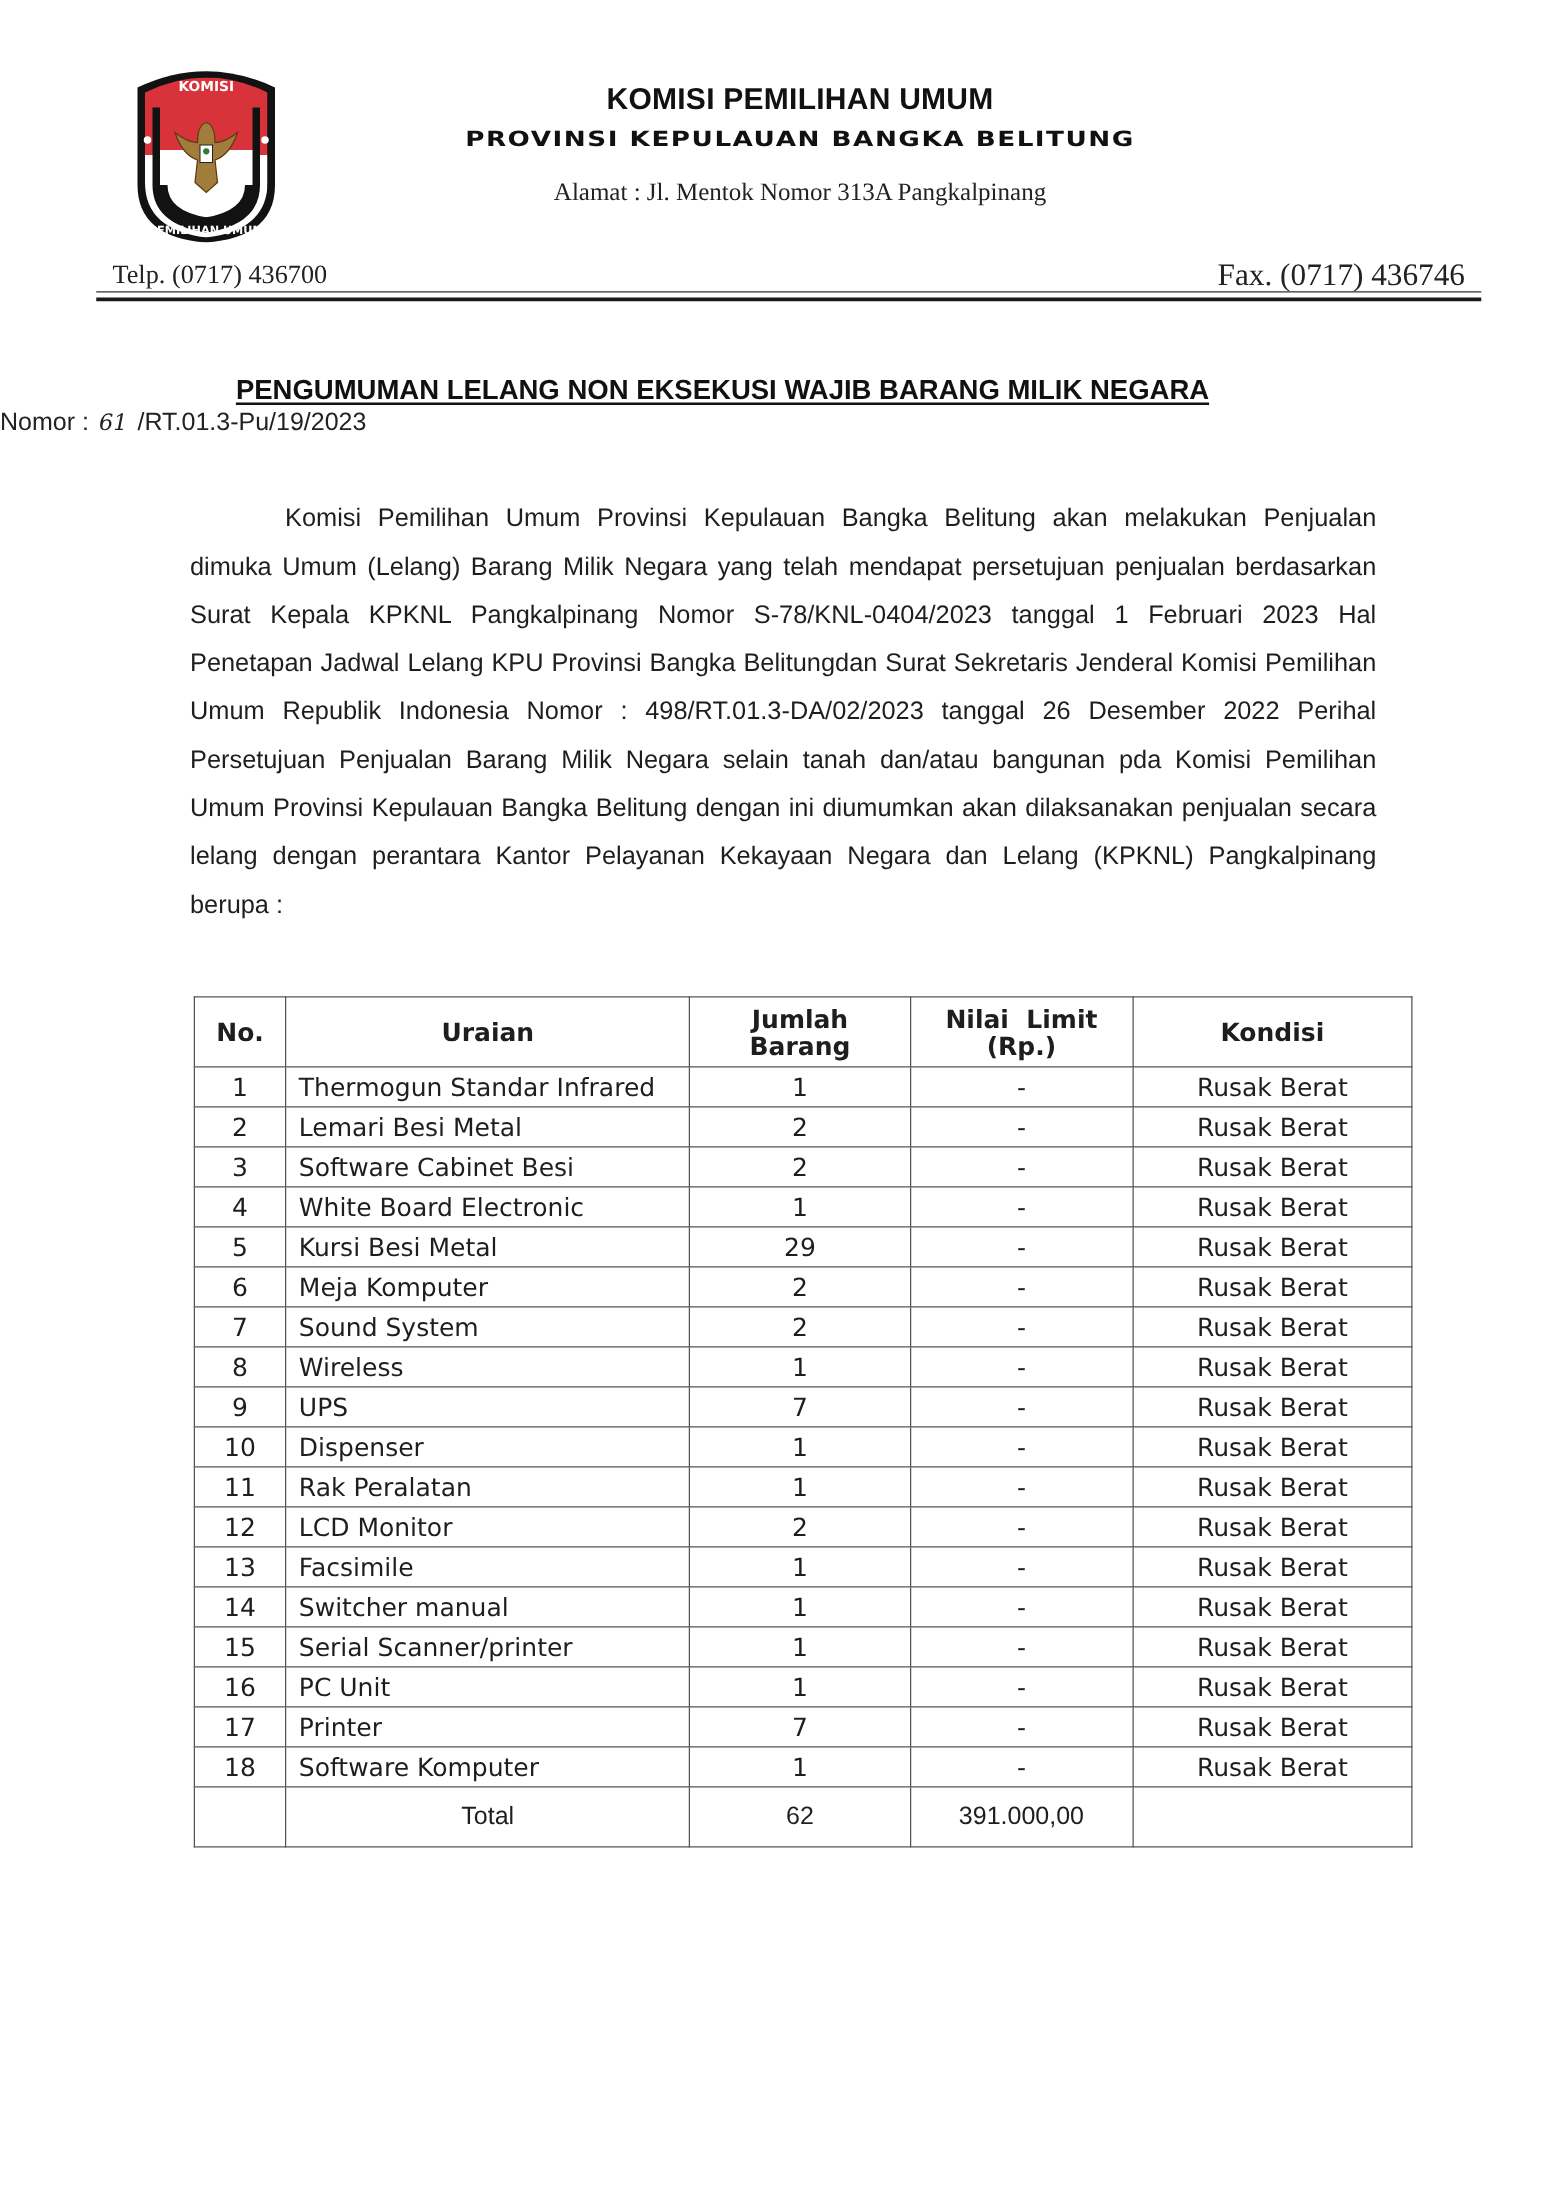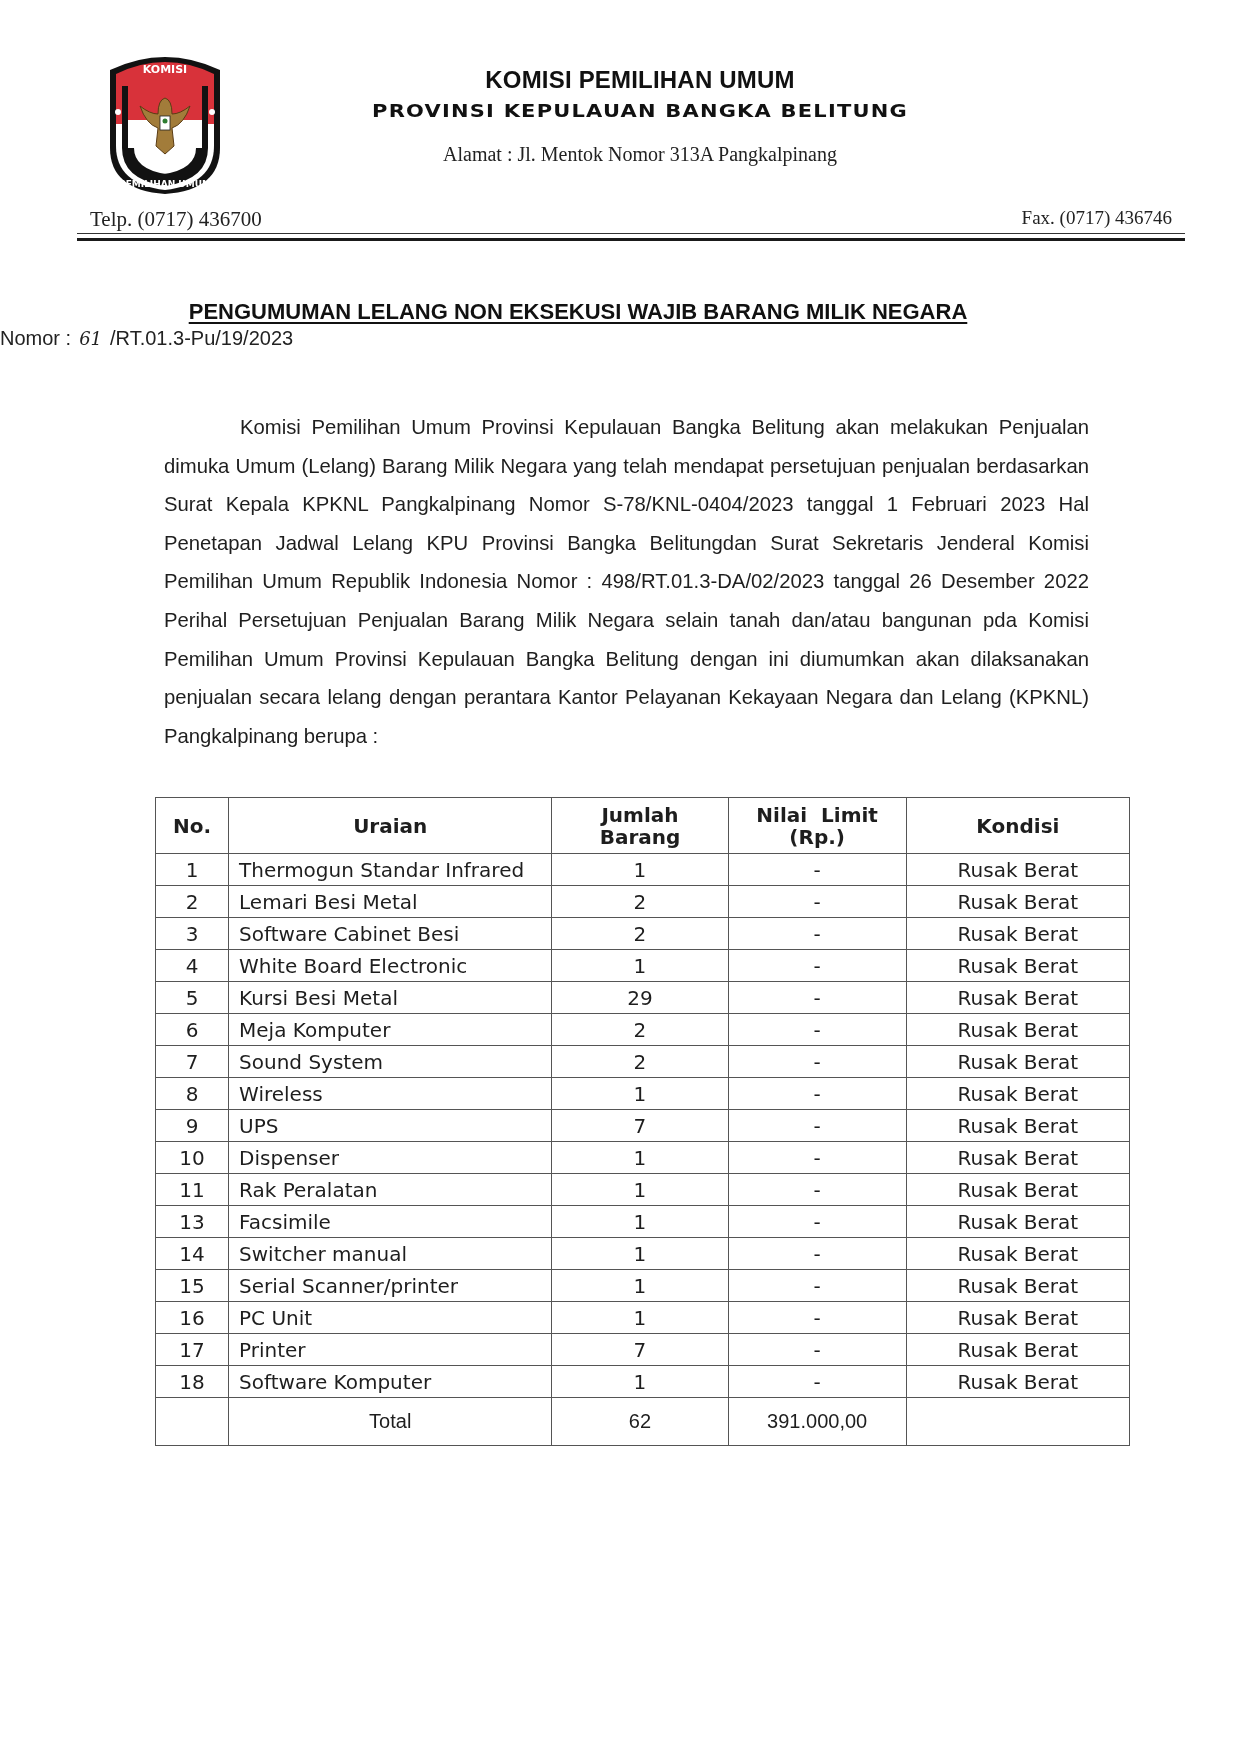--- a/index.html
+++ b/index.html
@@ -3,29 +3,29 @@
 <meta charset="utf-8">
 <style>
   html, body { margin: 0; padding: 0; background: #ffffff; }
   body { width: 1244px; height: 1757px; position: relative; overflow: hidden; color: #1a1a1a; }
   .abs { position: absolute; }
   .logo { left: 106px; top: 56px; width: 118px; height: 138px; }
   .kop1 { left: 300px; width: 680px; top: 66px; text-align: center; font-family: Liberation Sans, sans-serif; font-weight: bold; font-size: 24px; letter-spacing: 0.2px; color: #111; }
   .kop2 { left: 300px; width: 680px; top: 99px; text-align: center; font-family: "DejaVu Sans", sans-serif; font-weight: bold; font-size: 21px; letter-spacing: 1.2px; color: #111; transform: scaleY(0.8); }
   .kop3 { left: 300px; width: 680px; top: 143px; text-align: center; font-family: "Liberation Serif", serif; font-size: 20px; color: #222; }
   .telp { left: 90px; top: 207px; font-family: "Liberation Serif", serif; font-size: 21px; color: #222; }
-  .fax { right: 72px; top: 207px; font-family: "Liberation Serif", serif; font-size: 19px; color: #222; }
+  .fax { right: 72px; top: 207px; font-family: "Liberation Serif", serif; font-size: 25px; color: #222; }
   .rule-thin { left: 77px; width: 1108px; top: 233px; height: 1px; background: #333; }
   .rule-thick { left: 77px; width: 1108px; top: 238px; height: 3px; background: #1a1a1a; }
   .title { left: 0; width: 1156px; top: 299px; text-align: center; font-family: "Liberation Sans", sans-serif; font-weight: bold; font-size: 22px; color: #111; }
   .title span { text-decoration: underline; text-underline-offset: 3px; }
   .nomor { left: 0; width: 1244px; top: 327px; font-family: "Liberation Sans", sans-serif; font-size: 20px; color: #222; }
   .nomor .hand { font-family: "DejaVu Serif", serif; font-style: italic; font-size: 18px; margin: 0 8px; }
   .para { left: 152px; width: 949px; top: 396px; font-family: "Liberation Sans", sans-serif; font-size: 20.3px; line-height: 38.6px; text-align: justify; color: #1e1e1e; }
-  .para p { margin: 12px; text-indent: 76px; }
+  .para p { margin: 0; text-indent: 76px; }
   table.items { position: absolute; left: 155px; top: 797px; width: 975px; border-collapse: collapse; font-family: "DejaVu Sans", sans-serif; color: #1e1e1e; }
   table.items th, table.items td { border: 1.4px solid #555; padding: 0; }
   table.items th { height: 55px; font-size: 20px; font-weight: bold; line-height: 22px; text-align: center; }
   table.items td { height: 31px; font-size: 20px; text-align: center; }
   table.items td.desc { text-align: left; padding-left: 10px; margin-top: 48px; }
   table.items tr.total td { height: 47px; font-family: "Liberation Sans", sans-serif; }
   .c-no { width: 73px; } .c-desc { width: 323px; } .c-qty { width: 176px; } .c-lim { width: 178px; } .c-kon { width: 223px; }
 </style>
 </head>
 <body>
@@ -171,20 +171,27 @@
   </tr>
 
   <tr>
     <td>11</td>
     <td class="desc">Rak Peralatan</td>
     <td>1</td>
     <td>-</td>
     <td>Rusak Berat</td>
   </tr>
 
+  <tr>
+    <td>12</td>
+    <td class="desc">LCD Monitor</td>
+    <td>2</td>
+    <td>-</td>
+    <td>Rusak Berat</td>
+  </tr>
 
   <tr>
     <td>13</td>
     <td class="desc">Facsimile</td>
     <td>1</td>
     <td>-</td>
     <td>Rusak Berat</td>
   </tr>
 
   <tr>

